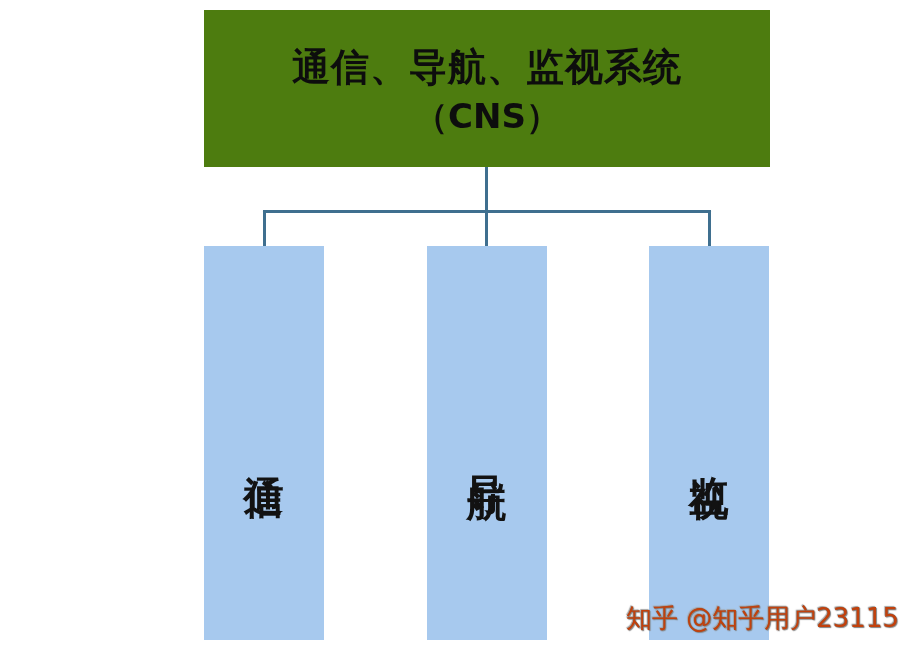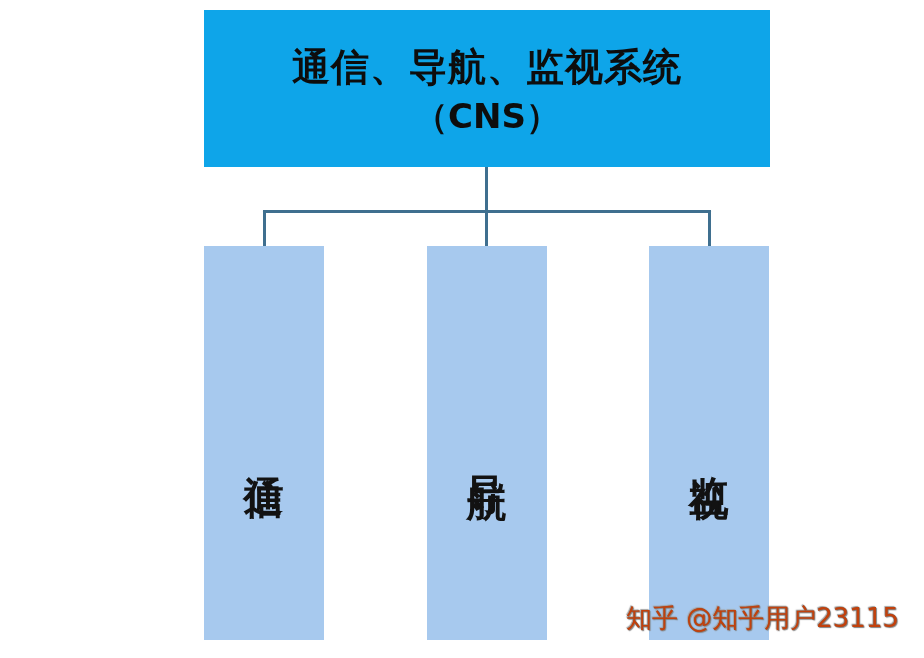--- a/index.html
+++ b/index.html
@@ -13,21 +13,21 @@
       position: relative;
       overflow: hidden;
       font-family: "DejaVu Sans", "Liberation Sans", sans-serif;
     }
     .root-box {
       position: absolute;
       left: 204px;
       top: 10px;
       width: 566px;
       height: 157px;
-      background: #0ea5e9;
+      background: #4d7c0f;
       display: flex;
       flex-direction: column;
       align-items: center;
       justify-content: center;
       box-sizing: border-box;
       padding-top: 4px;
     }
     .root-title {
       font-size: 38px;
       font-weight: bold;

